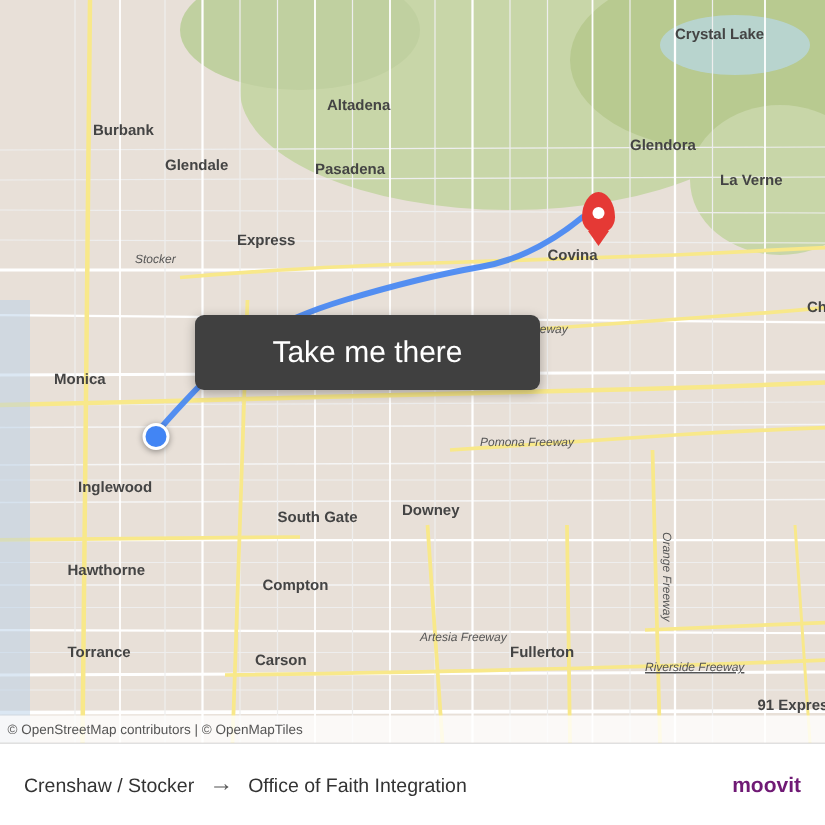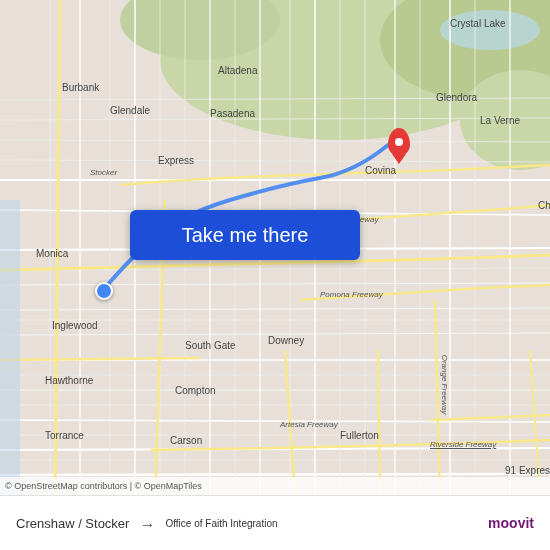--- a/index.html
+++ b/index.html
@@ -19,21 +19,21 @@
       background-color: #e8e0d8;
     }
 
     
     #take-me-there-btn {
       position: absolute;
       top: 210px;
       left: 130px;
       width: 230px;
       height: 50px;
-      background: #1d4ed8;
+      background: #404040;
       border-radius: 6px;
       display: flex;
       align-items: center;
       justify-content: center;
       cursor: pointer;
       box-shadow: 0 2px 8px rgba(0,0,0,0.3);
       z-index: 10;
     }
 
     #take-me-there-btn span {
@@ -132,21 +132,21 @@
       white-space: nowrap;
     }
 
     #arrow-icon {
       margin: 0 10px;
       color: #555;
       font-size: 16px;
     }
 
     #dest-text {
-      font-size: 10px;
+      font-size: 13px;
       color: #333;
       font-weight: 500;
       white-space: nowrap;
     }
 
     .moovit-logo {
       margin-left: auto;
       display: flex;
       align-items: center;
     }
@@ -155,21 +155,21 @@
       font-size: 14px;
       font-weight: bold;
       color: #701a75;
     }
 
     
     .map-label {
       position: absolute;
       font-size: 9px;
       color: #333;
-      font-weight: 400;
+      font-weight: 700;
       white-space: nowrap;
       z-index: 6;
       pointer-events: none;
     }
 
     .map-label.city {
       font-size: 10px;
       color: #444;
     }
 
@@ -271,21 +271,21 @@
 
     <rect x="-20" y="200" width="40" height="295" fill="#b8d0e8" opacity="0.5"></rect>
 
   </svg>
 
   <div class="map-label city" style="top:18px;left:450px;">Crystal Lake</div>
   <div class="map-label city" style="top:82px;left:62px;">Burbank</div>
   <div class="map-label city" style="top:65px;left:218px;">Altadena</div>
   <div class="map-label city" style="top:105px;left:110px;">Glendale</div>
   <div class="map-label city" style="top:108px;left:210px;">Pasadena</div>
-  <div class="map-label city" style="top:92px;left:436px;">Glendora</div>
+  <div class="map-label city" style="top:92px;left:420px;">Glendora</div>
   <div class="map-label city" style="top:115px;left:480px;">La Verne</div>
   <div class="map-label city" style="top:155px;left:158px;">Express</div>
   <div class="map-label city" style="top:165px;left:365px;">Covina</div>
   <div class="map-label city" style="top:248px;left:8px;margin-left:28px;">Monica</div>
   <div class="map-label city" style="top:320px;left:52px;">Inglewood</div>
   <div class="map-label city" style="top:340px;left:185px;">South Gate</div>
   <div class="map-label city" style="top:335px;left:268px;">Downey</div>
   <div class="map-label city" style="top:200px;left:490px;margin-left:48px;">Chino Val...</div>
   <div class="map-label city" style="top:375px;left:45px;">Hawthorne</div>
   <div class="map-label city" style="top:385px;left:175px;">Compton</div>

